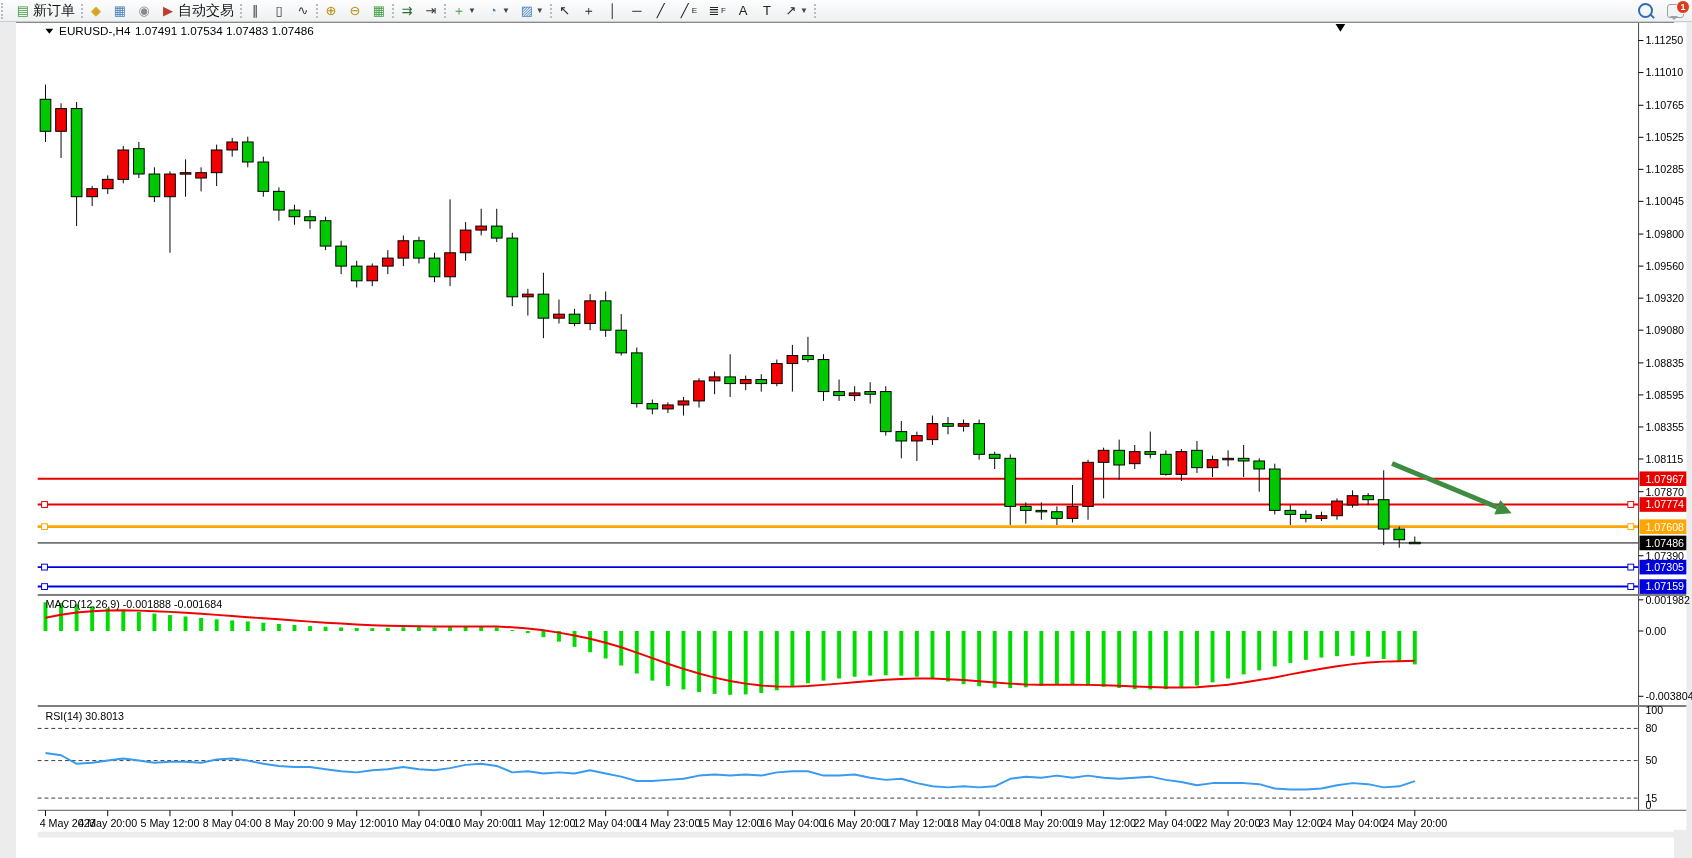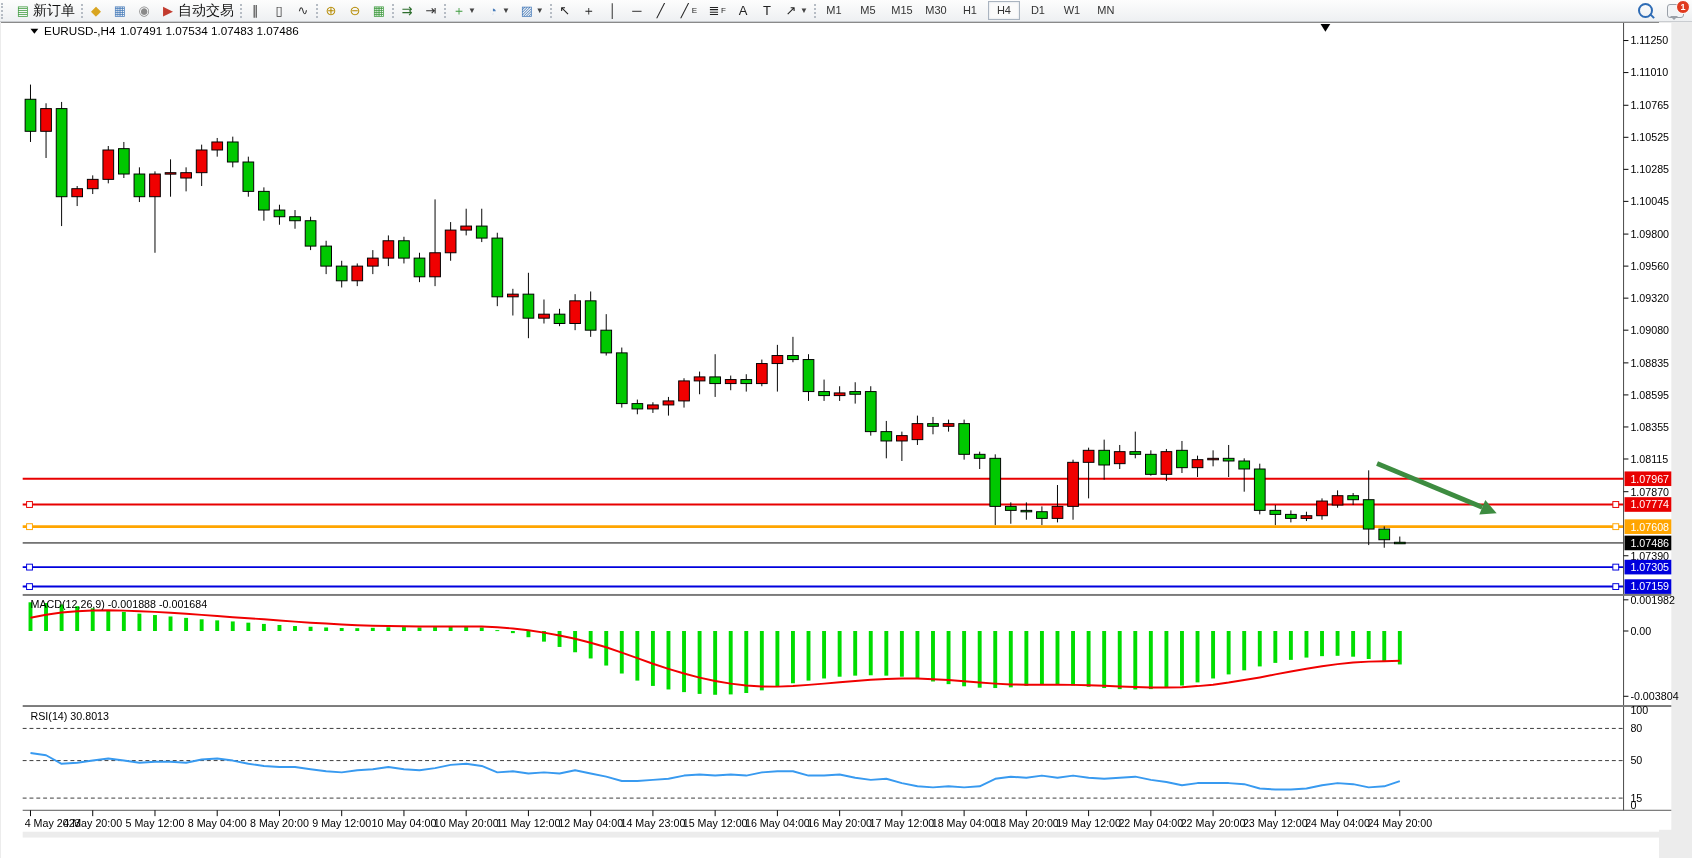--- a/index.html
+++ b/index.html
@@ -18,21 +18,21 @@
     padding:0 3px;border:1px solid transparent;margin:0 1px;}
   .tf-btn.active{background:#fbfbfb;border:1px solid #aab4c0;box-shadow:inset 0 0 2px #cfd6de;}
   #tb-right{margin-left:auto;display:flex;align-items:center;padding-right:8px;}
   .mag{position:relative;width:11px;height:11px;border:2px solid #2f6cb5;border-radius:50%;display:inline-block;}
   .mag::after{content:"";position:absolute;left:9px;top:10px;width:6px;height:2px;background:#2f6cb5;transform:rotate(45deg);}
   .bubble{position:relative;width:15px;height:12px;border:1px solid #9aa0a8;border-radius:3px;background:#f2f4f6;margin-left:14px;}
   .bubble::after{content:"";position:absolute;left:2px;top:11px;border:4px solid transparent;border-top-color:#9aa0a8;}
   .badge{position:absolute;right:-7px;top:-5px;background:#e03a1e;color:#fff;font-size:9px;font-weight:bold;
     border-radius:50%;width:12px;height:12px;line-height:12px;text-align:center;border:1px solid #fff;}
   
-  #chart-wrap{position:absolute;left:1px;top:22px;width:1658px;height:836px;background:#fff;border-top:1px solid #8a8a8a;text-decoration:underline;}
+  #chart-wrap{position:absolute;left:16px;top:22px;width:1658px;height:836px;background:#fff;border-top:1px solid #8a8a8a;text-decoration:underline;}
   svg text{font-family:"Liberation Sans","DejaVu Sans",sans-serif;}
 </style>
 </head>
 <body>
 
 <div id="toolbar">
   <span class="tb-grip"></span>
   <span id="tb-buttons"><span class="tb-btn">
         <span class="glyph" style="color: rgb(63, 156, 63);">▤</span>
         <span class="lbl">新订单</span>
@@ -87,21 +87,20 @@
         <span class="glyph" style="color: rgb(34, 34, 34);">≣</span>
         <span class="sub">F</span>
       </span><span class="tb-btn">
         <span class="glyph" style="color: rgb(34, 34, 34);">A</span>
       </span><span class="tb-btn">
         <span class="glyph" style="color: rgb(34, 34, 34);">T</span>
       </span><span class="tb-btn">
         <span class="glyph" style="color: rgb(34, 34, 34);">↗</span>
         <span class="dd">▼</span>
       </span><span class="tb-grip"></span></span>
-  <span id="tb-timeframes"><span class="tf-btn">M1</span><span class="tf-btn">M5</span><span class="tf-btn">M15</span><span class="tf-btn">M30</span><span class="tf-btn">H1</span><span class="tf-btn active">H4</span><span class="tf-btn">D1</span><span class="tf-btn">W1</span><span class="tf-btn">MN</span></span>
   <span id="tb-right">
     <span class="mag"></span>
     <span class="bubble">
       <span class="badge">1</span>
     </span>
   </span>
 </div>
 
 <div id="chart-wrap">
   <svg id="chart-svg" width="1692" height="836" viewBox="0 22 1692 858">

